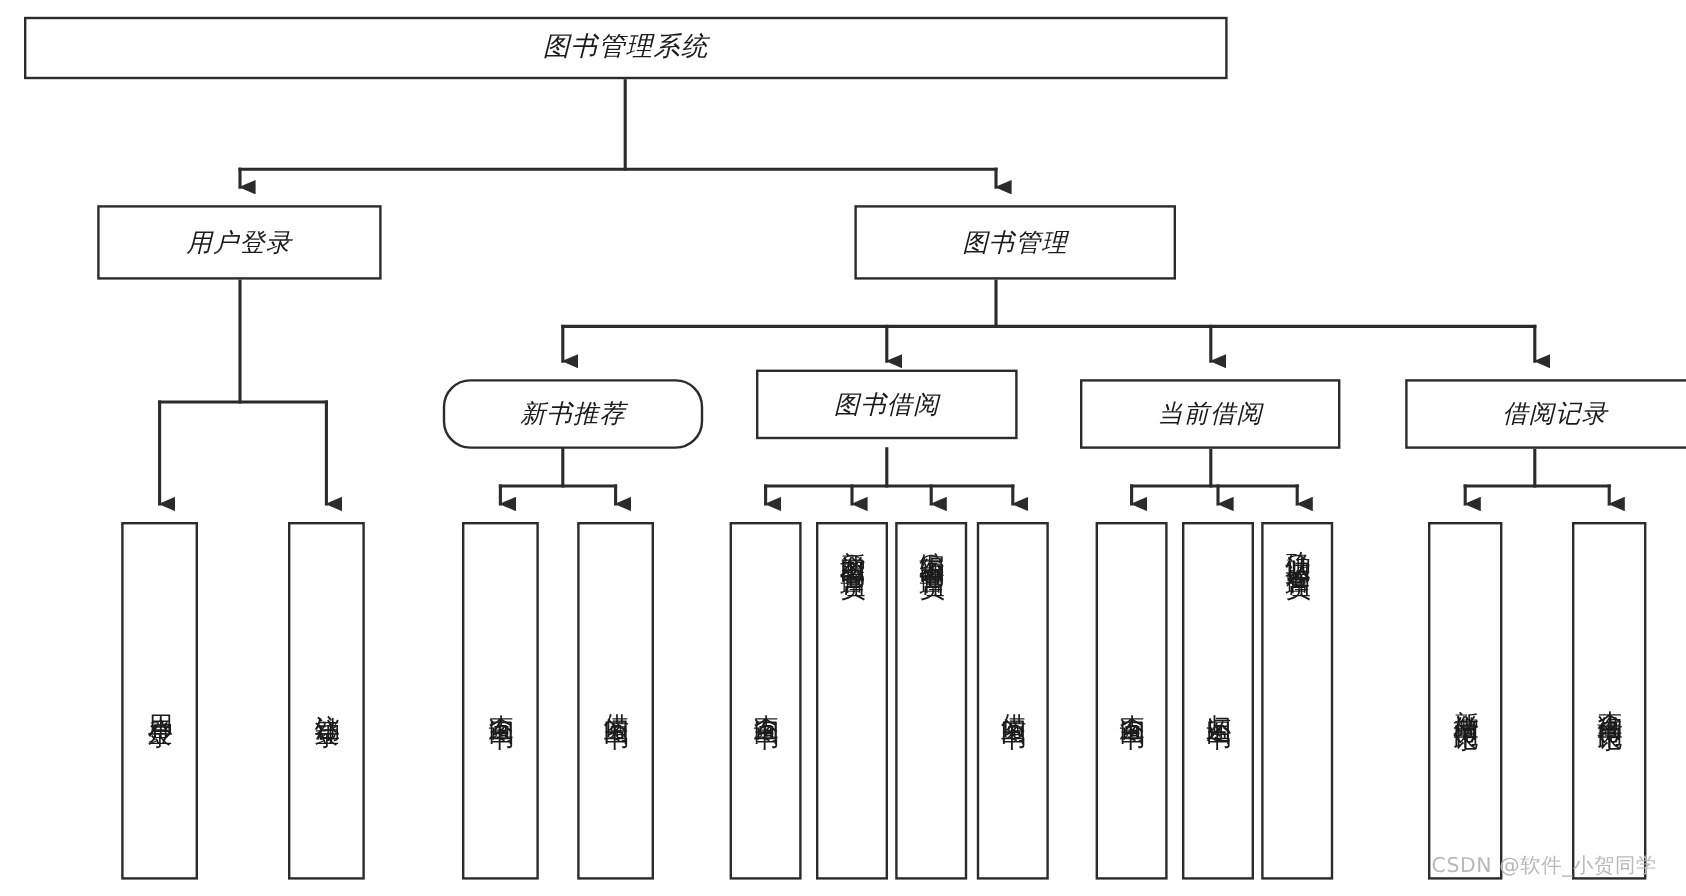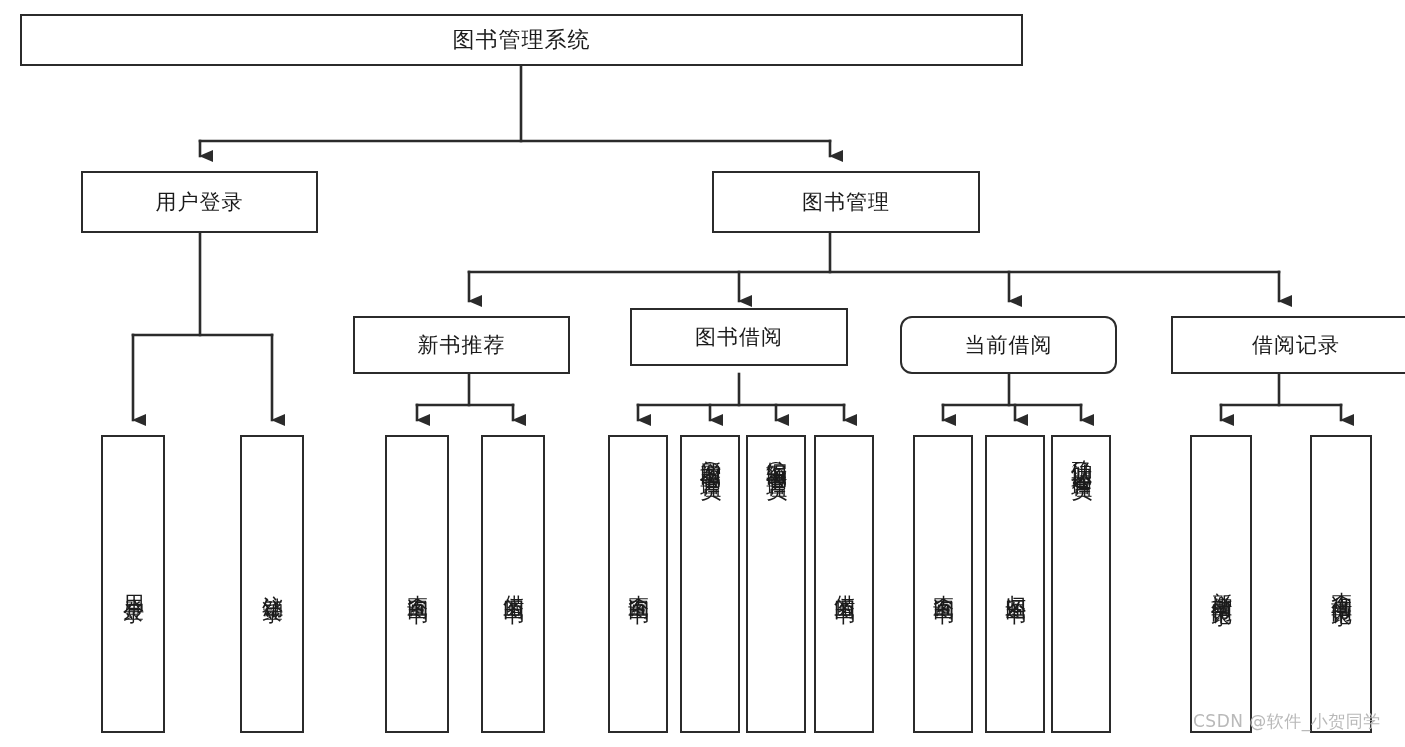--- a/index.html
+++ b/index.html
@@ -41,20 +41,21 @@
     display: block;
     text-align: center;
     line-height: 1.28;
     white-space: nowrap;
     color: #1b1b1b;
   }
   
   .node.horiz .node-label {
     font-size: 21px;
     letter-spacing: 1px;
+    font-style: italic;
   }
   .node.root .node-label {
     font-size: 22px;
     letter-spacing: 1px;
   }
   
   .node.vert {
     align-items: flex-start;
     padding-top: 6px;
   }
@@ -142,27 +143,27 @@
     <span class="node-label">图书管理系统</span>
   </div>
 
   <div class="node horiz" style="left: 81px; top: 171px; width: 237px; height: 62px;">
     <span class="node-label">用户登录</span>
   </div>
   <div class="node horiz" style="left: 712px; top: 171px; width: 268px; height: 62px;">
     <span class="node-label">图书管理</span>
   </div>
 
-  <div class="node horiz" style="left: 353px; top: 316px; width: 217px; height: 58px;">
+  <div class="node horiz" style="left: 369px; top: 316px; width: 217px; height: 58px; border-radius: 23px;">
     <span class="node-label">新书推荐</span>
   </div>
   <div class="node horiz" style="left: 630px; top: 308px; width: 218px; height: 58px;">
     <span class="node-label">图书借阅</span>
   </div>
-  <div class="node horiz" style="left: 900px; top: 316px; width: 217px; height: 58px; border-radius: 12px;">
+  <div class="node horiz" style="left: 900px; top: 316px; width: 217px; height: 58px;">
     <span class="node-label">当前借阅</span>
   </div>
   <div class="node horiz" style="left: 1171px; top: 316px; width: 250px; height: 58px;">
     <span class="node-label">借阅记录</span>
   </div>
 
   <div class="node vert centered" style="left: 101px; top: 435px; width: 64px; height: 298px;">
     <span class="node-label">用户登录</span>
   </div>
   <div class="node vert centered" style="left: 240px; top: 435px; width: 64px; height: 298px;">

